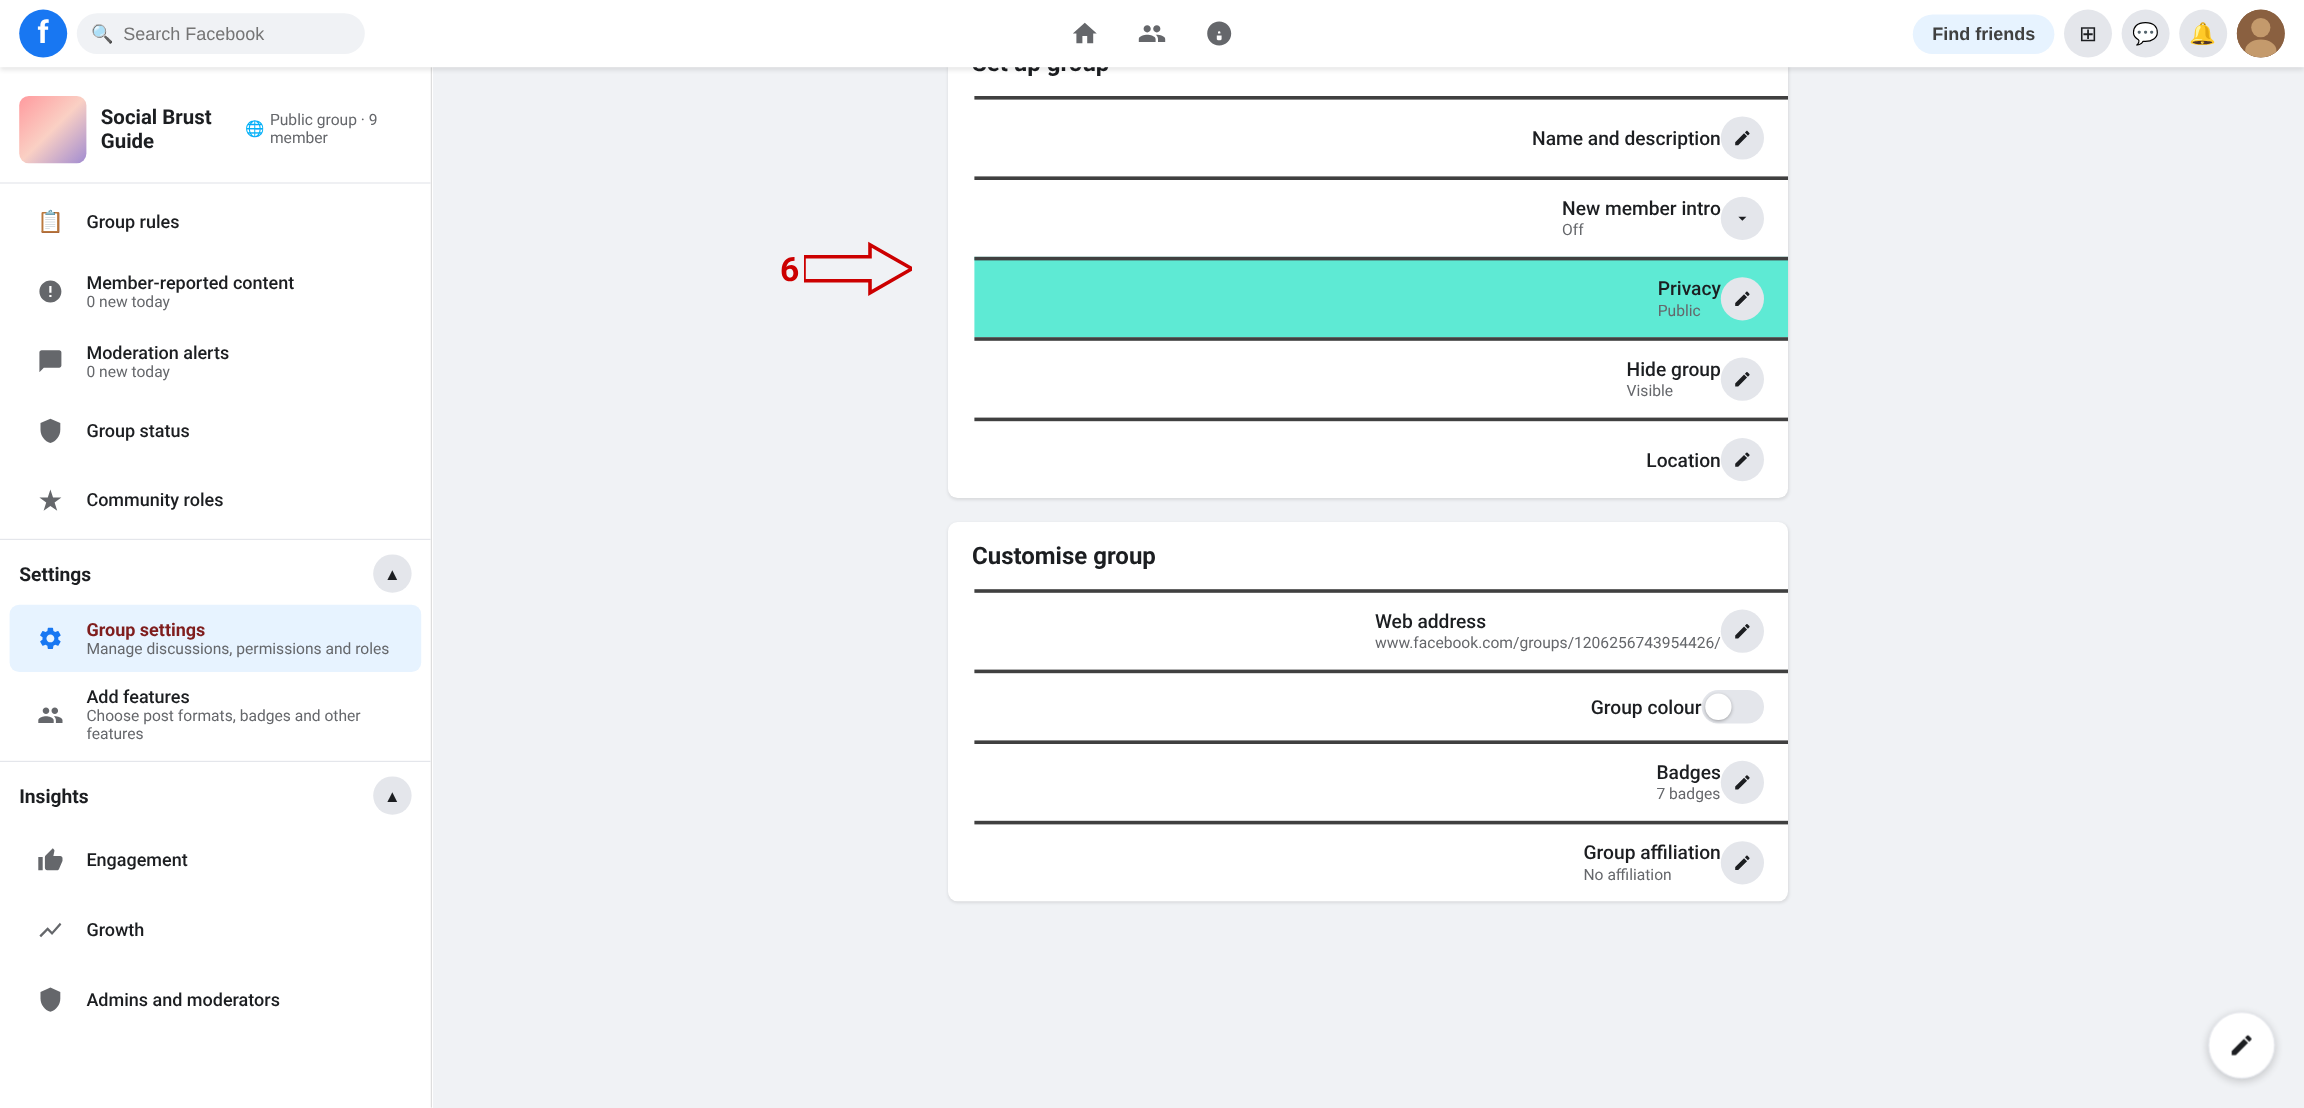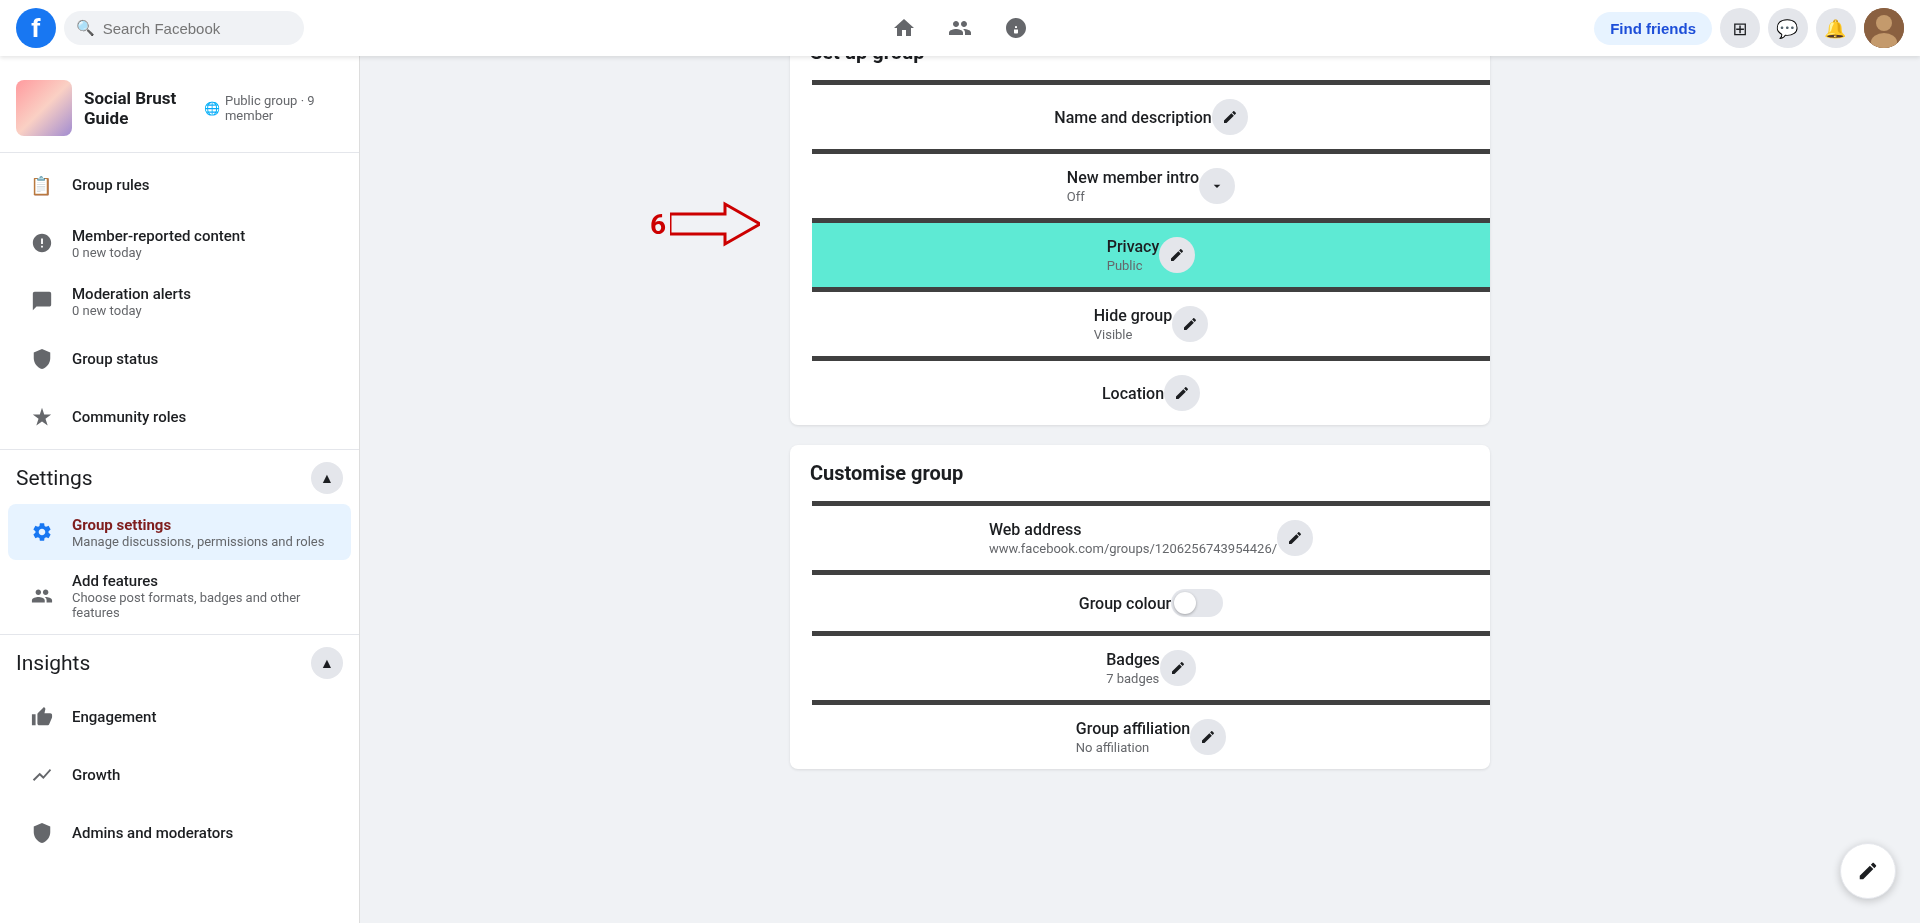--- a/index.html
+++ b/index.html
@@ -12,49 +12,49 @@
       padding: 0 16px; z-index: 100;
       box-shadow: 0 2px 4px rgba(0,0,0,0.1);
     }
     .topnav-left { display: flex; align-items: center; gap: 8px; min-width: 340px; }
     .fb-logo { width: 40px; height: 40px; background: #1877f2; border-radius: 50%; display: flex; align-items: center; justify-content: center; color: #fff; font-size: 26px; font-weight: bold; flex-shrink: 0; }
     .search-bar { display: flex; align-items: center; background: #f0f2f5; border-radius: 20px; padding: 8px 12px; gap: 8px; width: 240px; }
     .search-bar input { border: none; background: transparent; outline: none; font-size: 15px; color: #0c4a6e; width: 100%; }
     .topnav-center { flex: 1; display: flex; align-items: center; justify-content: center; gap: 8px; }
     .nav-icon-btn { width: 48px; height: 48px; border-radius: 50%; display: flex; align-items: center; justify-content: center; cursor: pointer; color: #65676b; font-size: 22px; }
     .topnav-right { display: flex; align-items: center; gap: 8px; min-width: 340px; justify-content: flex-end; }
-    .find-friends-btn { background: #e7f3ff; color: #1d4ed8; border: none; border-radius: 20px; padding: 8px 16px; font-size: 15px; font-weight: 600; cursor: pointer; }
+    .find-friends-btn { background: #e7f3ff; color: #404040; border: none; border-radius: 20px; padding: 8px 16px; font-size: 15px; font-weight: 600; cursor: pointer; }
     .icon-circle { width: 40px; height: 40px; border-radius: 50%; background: #e4e6eb; display: flex; align-items: center; justify-content: center; cursor: pointer; font-size: 18px; color: #1c1e21; }
     .avatar { width: 40px; height: 40px; border-radius: 50%; background: #8a4f7d; overflow: hidden; cursor: pointer; }
 
     
     .sidebar { width: 360px; min-width: 360px; background: #fff; border-right: 1px solid #ddd; overflow-y: auto; padding: 12px 0; position: fixed; top: 56px; bottom: 0; left: 0; }
     .group-header { display: flex; align-items: center; gap: 12px; padding: 12px 16px; }
     .group-avatar { width: 56px; height: 56px; border-radius: 8px; background: linear-gradient(135deg, #ff6b6b, #ffa500, #6b4de6); flex-shrink: 0; overflow: hidden; }
     .group-info { display: flex; flex-direction: row; }
     .group-name { font-weight: 700; font-size: 17px; }
     .group-meta { display: flex; align-items: center; gap: 4px; color: #65676b; font-size: 13px; }
     .sidebar-divider { height: 1px; background: #e4e6eb; margin: 4px 0; }
     .sidebar-item { display: flex; align-items: center; gap: 12px; padding: 10px 16px; cursor: pointer; border-radius: 8px; margin: 2px 8px; }
     .sidebar-item.active { background: #e7f3ff; }
     .sidebar-item .icon { width: 36px; height: 36px; display: flex; align-items: center; justify-content: center; font-size: 18px; color: #65676b; flex-shrink: 0; }
     .sidebar-item.active .icon { color: #1877f2; }
     .sidebar-item-content { display: flex; flex-direction: column; }
     .sidebar-item-label { font-size: 15px; font-weight: 500; }
     .sidebar-item.active .sidebar-item-label { color: #7f1d1d; font-weight: bold; }
     .sidebar-item-sublabel { font-size: 13px; color: #65676b; }
     .sidebar-section-header { display: flex; align-items: center; justify-content: space-between; padding: 8px 16px; }
-    .sidebar-section-title { font-size: 21px; font-weight: 400; }
+    .sidebar-section-title { font-size: 16px; font-weight: 700; }
     .sidebar-section-toggle { width: 32px; height: 32px; border-radius: 50%; display: flex; align-items: center; justify-content: center; cursor: pointer; background: #e4e6eb; font-size: 14px; }
 
     
     .main-content { margin-left: 360px; flex: 1; padding: 24px 40px; display: flex; flex-direction: column; align-items: center; }
     .card { background: #fff; border-radius: 8px; box-shadow: 0 1px 3px rgba(0,0,0,0.1); width: 100%; max-width: 700px; margin-bottom: 20px; overflow: hidden; }
     .card-title { font-size: 20px; font-weight: 700; padding: 16px 20px; }
-    .card-row { display: flex; align-items: center; justify-content: center; padding: 14px 20px; border-top: 5px solid #404040; margin-left: 22px; }
+    .card-row { display: flex; align-items: center; justify-content: flex-end; padding: 14px 20px; border-top: 3px solid #404040; margin-left: 22px; }
     .card-row-content { display: flex; flex-direction: column; }
     .card-row-label { font-size: 16px; font-weight: 500; }
     .card-row-sublabel { font-size: 13px; color: #65676b; margin-top: 2px; }
     .edit-btn { width: 36px; height: 36px; border-radius: 50%; background: #e4e6eb; display: flex; align-items: center; justify-content: center; cursor: pointer; font-size: 16px; color: #1c1e21; flex-shrink: 0; }
     .chevron-btn { width: 36px; height: 36px; border-radius: 50%; background: #e4e6eb; display: flex; align-items: center; justify-content: center; cursor: pointer; font-size: 14px; color: #1c1e21; flex-shrink: 0; }
     .toggle-btn { width: 52px; height: 28px; border-radius: 14px; background: #e4e6eb; position: relative; cursor: pointer; flex-shrink: 0; }
     .toggle-knob { position: absolute; top: 3px; left: 3px; width: 22px; height: 22px; border-radius: 50%; background: #fff; box-shadow: 0 1px 3px rgba(0,0,0,0.3); }
 
     
     .compose-btn { position: fixed; bottom: 24px; right: 24px; width: 56px; height: 56px; background: #fff; border-radius: 50%; box-shadow: 0 2px 8px rgba(0,0,0,0.2); display: flex; align-items: center; justify-content: center; cursor: pointer; font-size: 22px; color: #1c1e21; border: 1px solid #e4e6eb; }

